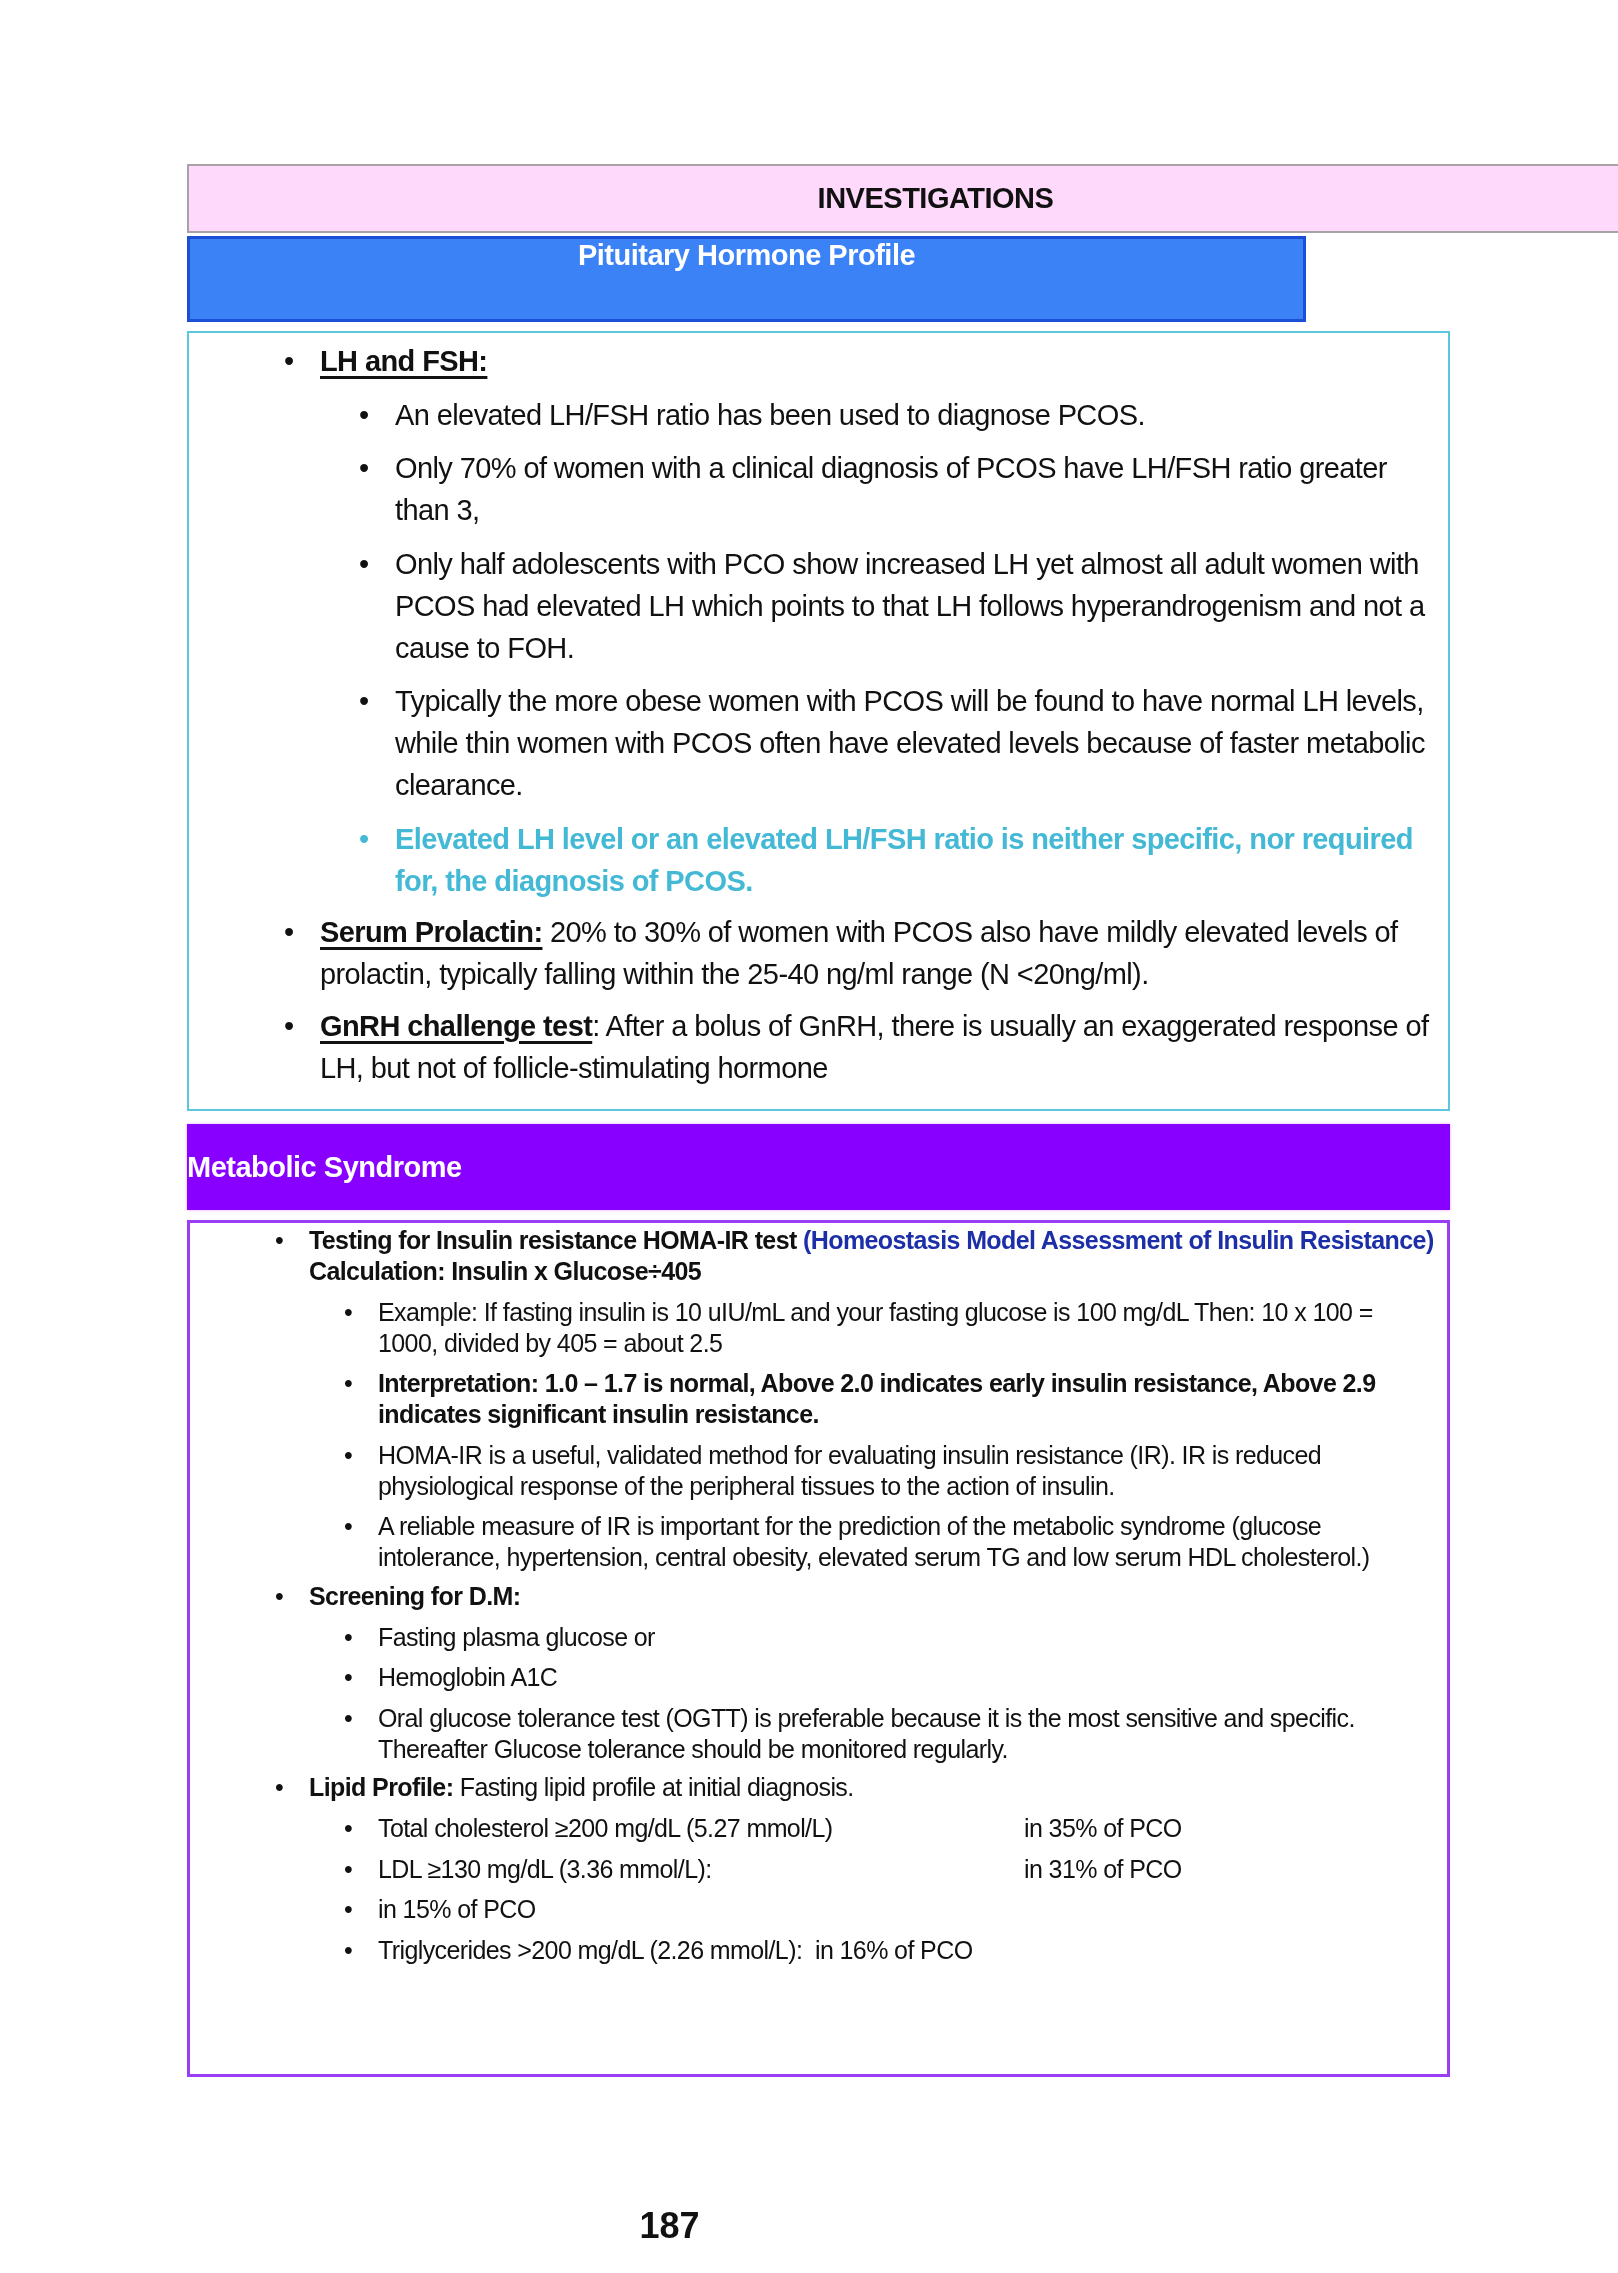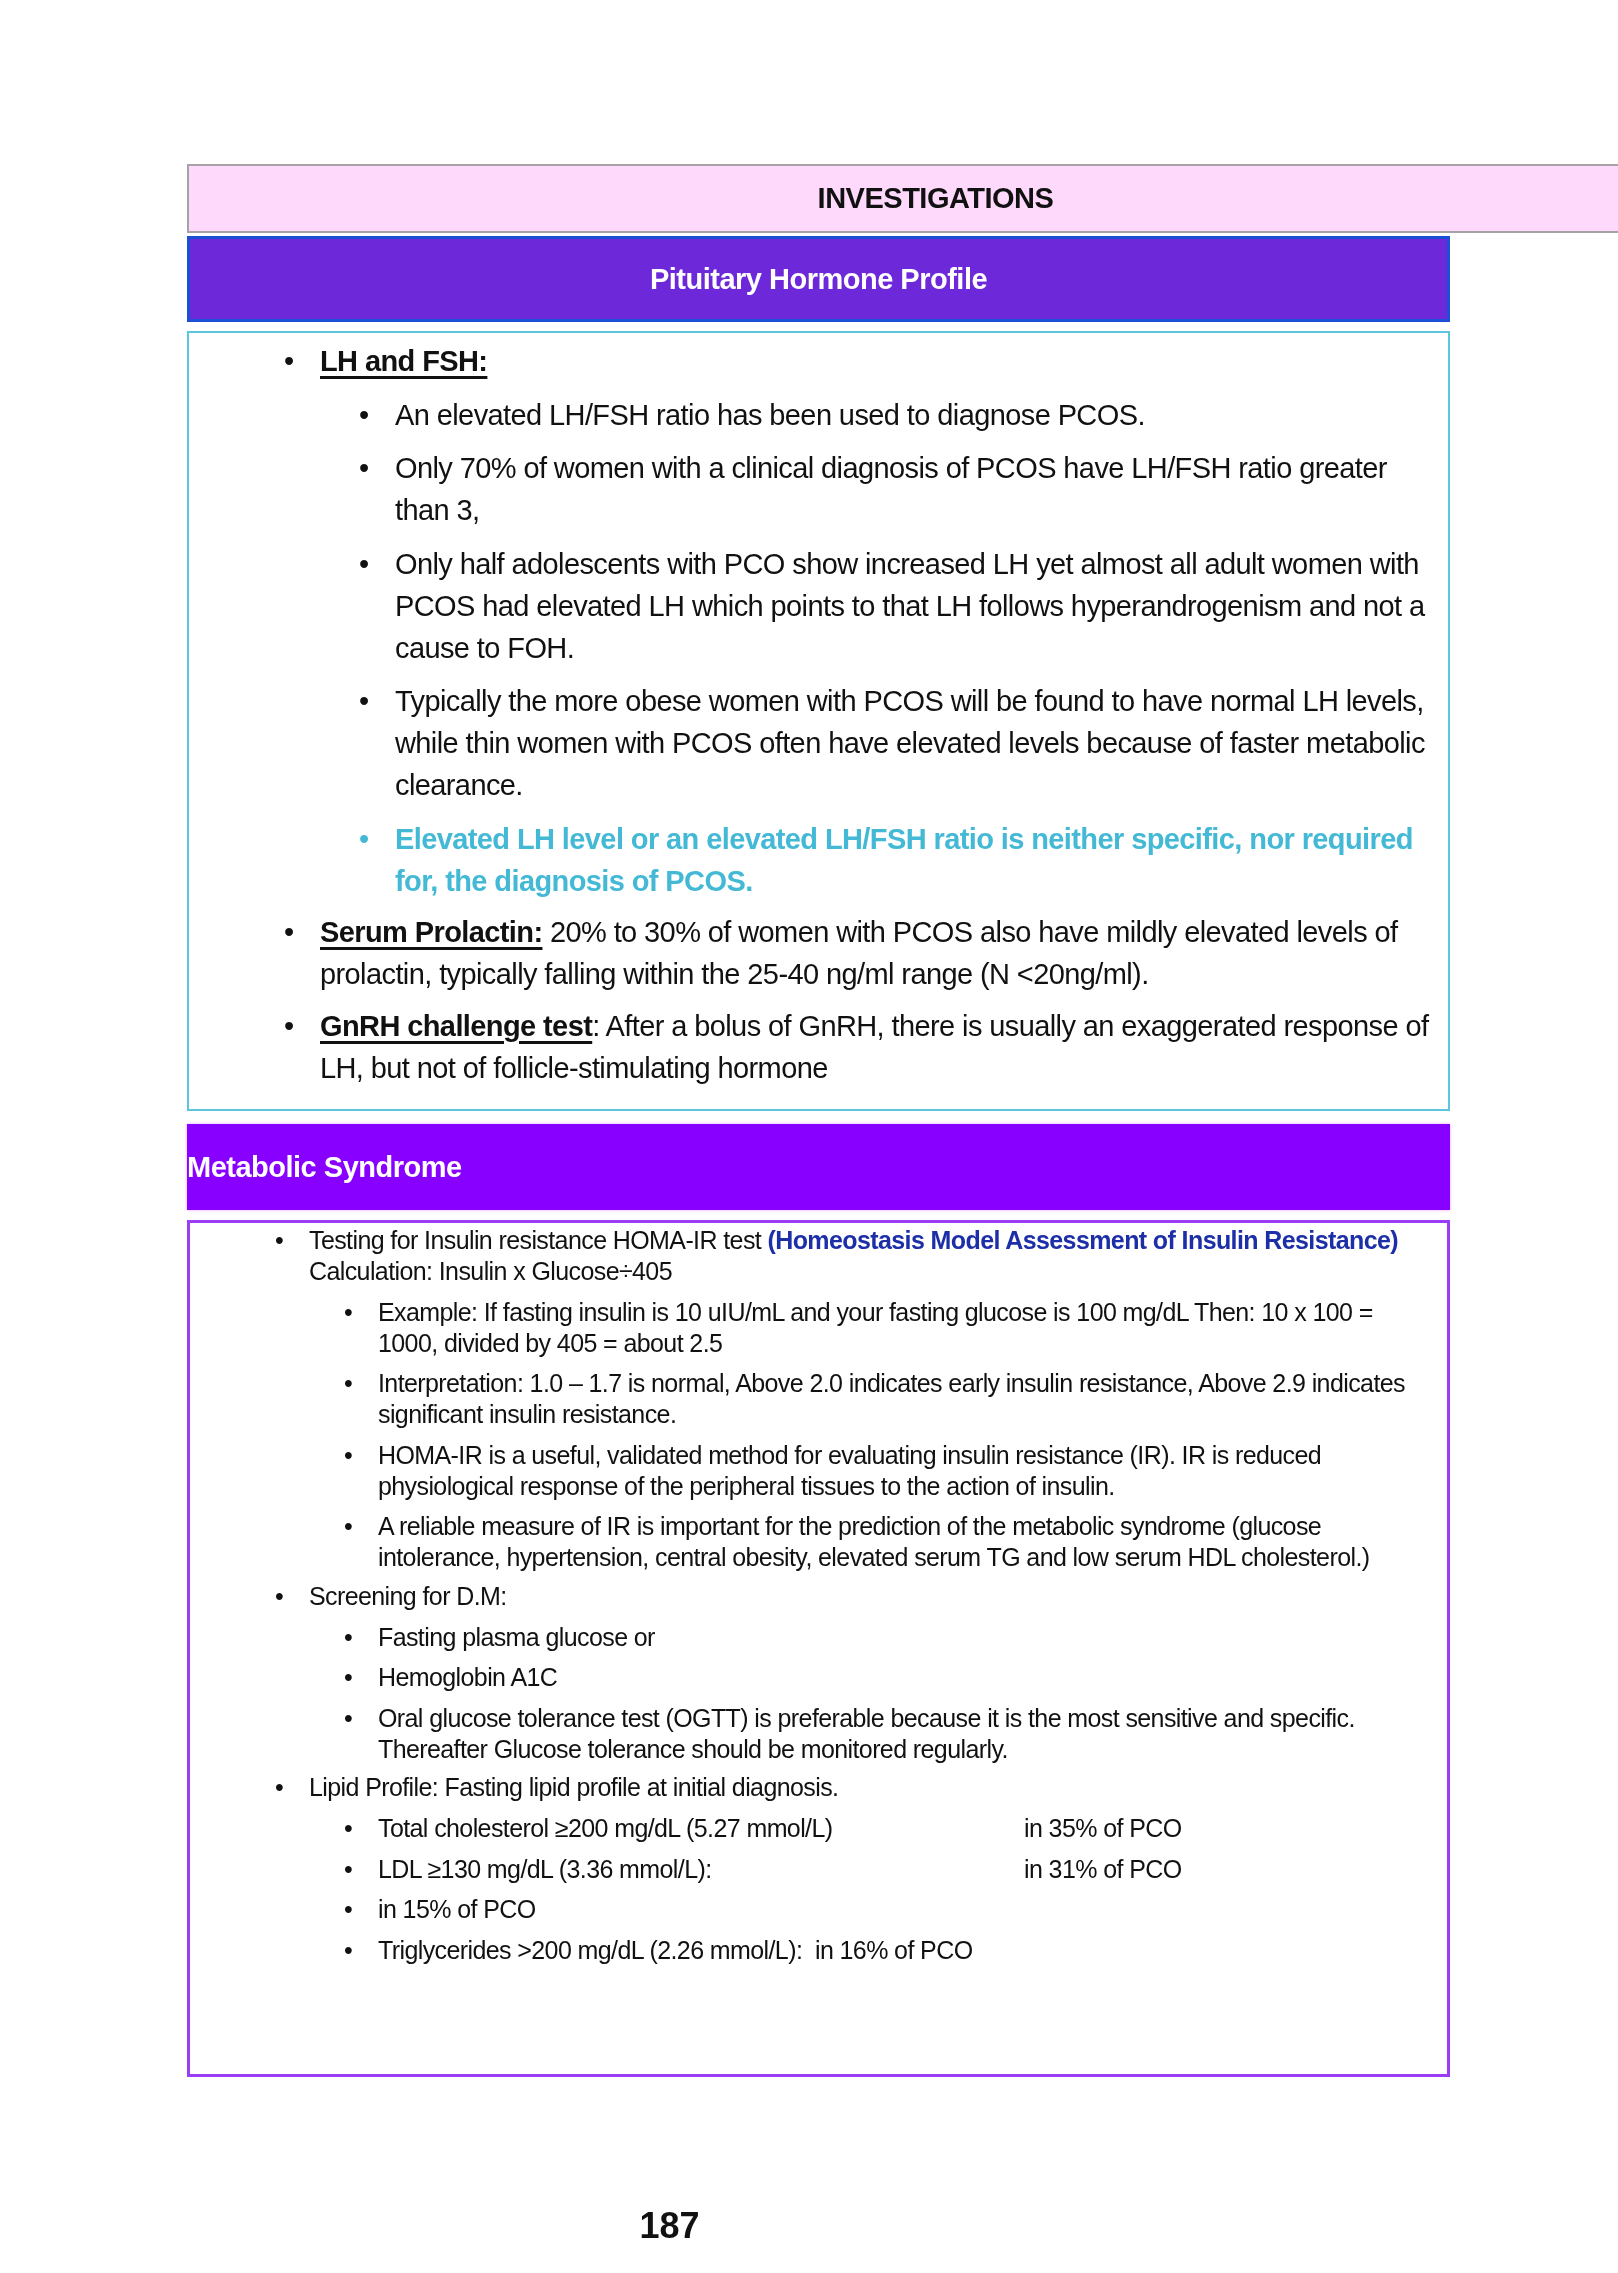--- a/index.html
+++ b/index.html
@@ -4,22 +4,22 @@
 <style>
   html, body { margin: 0; padding: 0; background: #ffffff; }
   body { width: 1618px; height: 2273px; position: relative; overflow: hidden;
          font-family: "Liberation Sans", "DejaVu Sans", sans-serif; color: #111; }
   .abs { position: absolute; box-sizing: border-box; }
 
   .hdr { left: 187px; top: 164px; width: 1497px; height: 69px; background: #ffd9fc;
          border: 2.9px solid #a6a2a6; display: flex; align-items: center; justify-content: center; }
   .hdr span { font-weight: bold; font-size: 29px; letter-spacing: -0.5px; color: #111; }
 
-  .teal { left: 187px; top: 236px; width: 1263px; height: 86px; background: #6d28d9;
-          border: 3.8px solid #1a4fd6; display: flex; align-items: center; justify-content: center; }
+  .teal { left: 187px; top: 236px; width: 1119px; height: 86px; background: #3b82f6;
+          border: 3.8px solid #1a4fd6; display: flex; justify-content: center; }
   .teal span, .purple span { color: #ffffff; font-weight: bold; font-size: 29px; letter-spacing: -0.5px; }
 
   .box1 { left: 187px; top: 331px; width: 1263px; height: 780px; border: 2.9px solid #5cc6dc; background: #fff; }
   .purple { left: 187px; top: 1124px; width: 1263px; height: 86px; background: #8800ff;
             display: flex; align-items: center; justify-content: flex-start; box-shadow: 0 0 2.9px #e9a6ff; }
   .box2 { left: 187px; top: 1220px; width: 1263px; height: 857px; border: 3.8px solid #9a3df5; background: #fff; }
 
   ul { list-style: none; margin: 0; padding: 0; }
   .l1 > li { position: relative; }
   .bullet { position: absolute; left: -36px; top: 0; }
@@ -34,21 +34,21 @@
   .cyan { color: #44b9d6; font-weight: bold; text-decoration-thickness: 2.9px; text-underline-offset: 5.7px; }
   .cyan-bullet { color: #44b9d6; }
 
   
   .s2 { position: absolute; left: 309px; top: 1225px; width: 1128px; font-size: 25px; line-height: 31px; letter-spacing: -0.6px; }
   .s2 > li { position: relative; margin-top: 7.6px; }
   .s2 .bullet { left: -34px; }
   .s2 .sub { margin-left: 69px; }
   .s2 .sub li { position: relative; margin-top: 9.6px; }
   .s2 .sub .bullet { left: -34px; }
-  .b { font-weight: normal; }
+  .b { font-weight: bold; }
   .navy { color: #1c2fa8; font-weight: bold; margin-top: 44px; }
   .lipid-row { display: flex; }
   .lipid-row .lbl { width: 646px; }
 
   .pagenum { left: 0; width: 1339px; top: 2205px; text-align: center; font-weight: bold; font-size: 36px; }
 </style>
 </head>
 <body>
 
 <div class="abs hdr">

